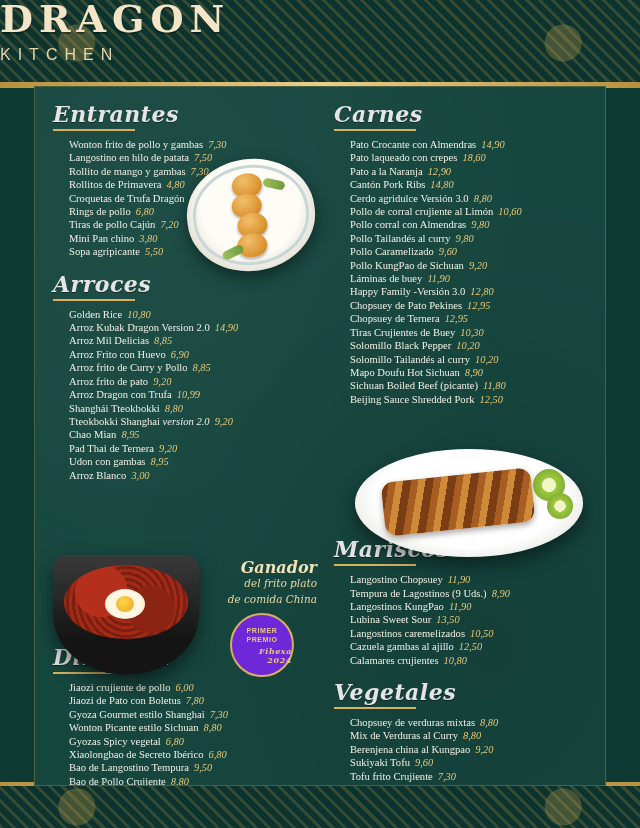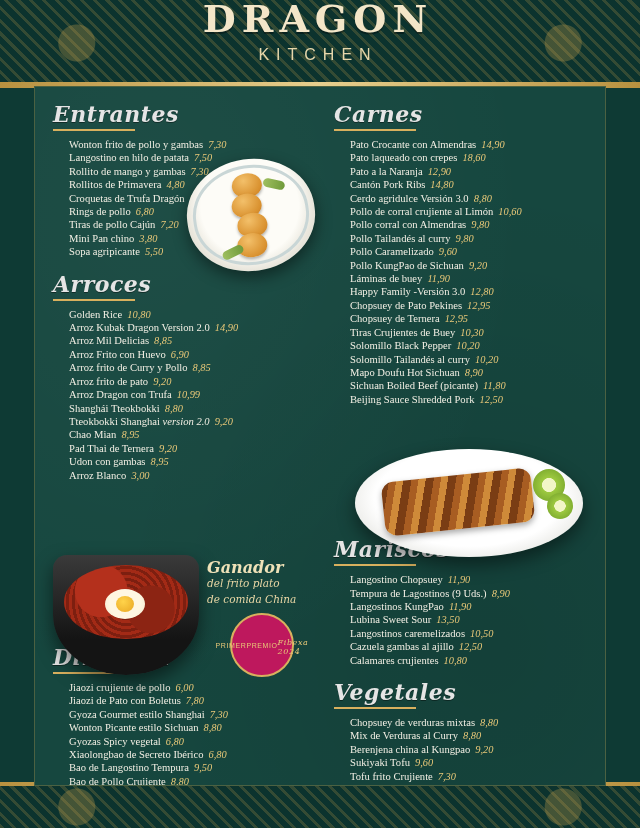--- a/index.html
+++ b/index.html
@@ -29,21 +29,21 @@
   .ornament-band.top { top:0; }
   .ornament-band.bottom { bottom:0; height:42px; }
 
   .band-rule {
     position:absolute; left:0; right:0; height:6px;
     background:linear-gradient(90deg,#b8913f,#e7cf8e,#b8913f);
   }
 
   .header {
     position:absolute; top:0; left:0; right:4px; height:64px;
-    display:flex; flex-direction:column; align-items:center; justify-content:center;
+    display:flex; flex-direction:column; justify-content:center;
     z-index:3;
   }
   .brand-title {
     color:#f3e6c8;
     font-family:"DejaVu Serif", serif;
     font-weight:bold;
     font-size:38px;
     letter-spacing:6px;
     text-shadow:0 2px 0 rgba(0,0,0,.35);
     line-height:1;
@@ -171,41 +171,42 @@
   }
   .bowl .yolk::after {
     content:""; position:absolute; left:11px; top:7px; width:18px; height:16px; border-radius:50%;
     background:radial-gradient(circle at 40% 35%, #ffd34a, #e8a622);
   }
 
   
   .award {
     left:172px; top:474px;
     width:110px; height:136px;
-    text-align:left;
+    text-align:right;
   }
   .award .txt {
     color:#e9d7a5;
     font-family:"DejaVu Serif", serif;
     font-style:italic;
     line-height:13px;
   }
   .award .t1 { font-size:16px; font-weight:bold; color:#f0e2b8; }
   .award .t2 { font-size:10.5px; margin-top:3px; }
   .seal {
     margin:7px auto 0 auto;
     width:64px; height:64px; border-radius:50%;
     border:2px solid #d8b05e;
-    background:#be185d;
-    display:flex; align-items:center; justify-content:center;
+    background:#6d28d9;
+    display:flex; flex-direction:column; align-items:center; justify-content:center;
     color:#e8c878;
     font-family:"Liberation Sans", sans-serif;
     font-size:7px;
     letter-spacing:.6px;
     line-height:9px;
+    font-weight:bold;
   }
   .seal .year { font-style:italic; font-family:"DejaVu Serif", serif; font-size:8px; margin-top:3px; }
 
   
   .grill {
     width:228px; height:108px;
     left:320px; top:362px;
     border-radius:50%;
     background:radial-gradient(ellipse at 50% 45%, #ffffff 0 58%, #ededea 74%, #d4d2cc 100%);
     box-shadow:0 8px 18px rgba(0,0,0,.45);

